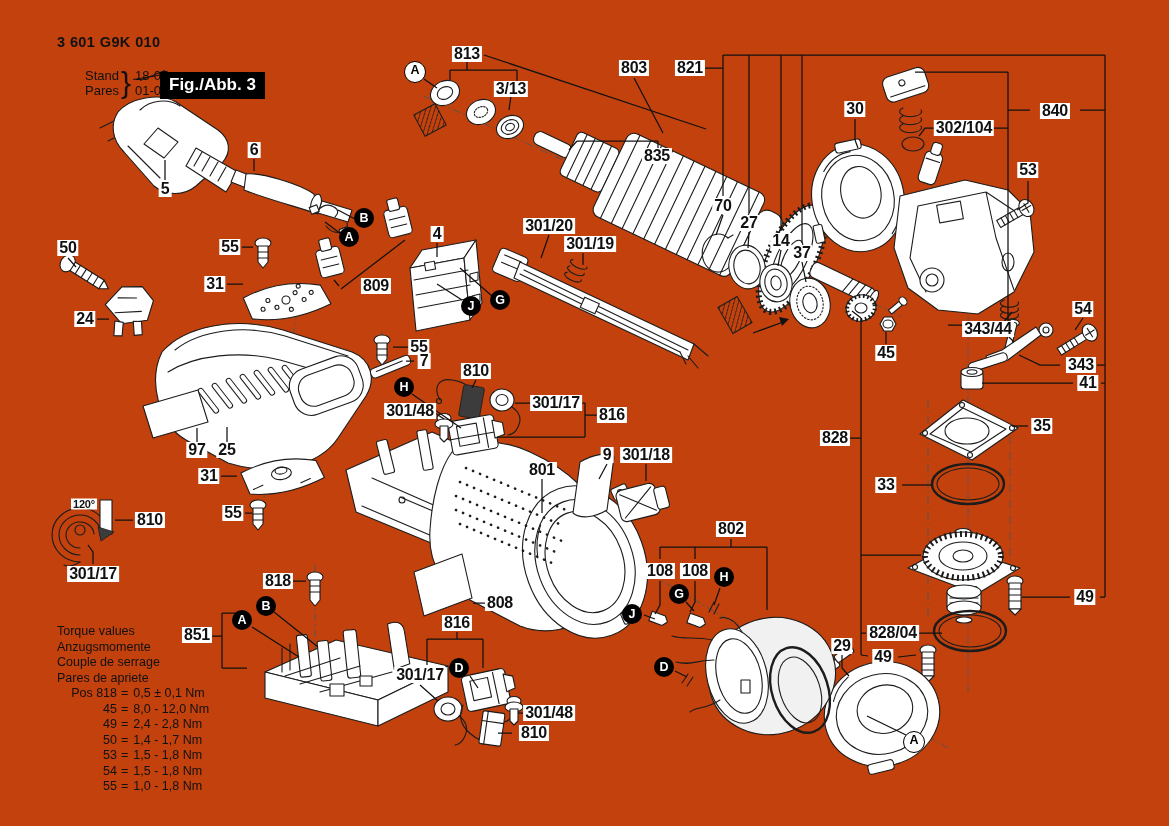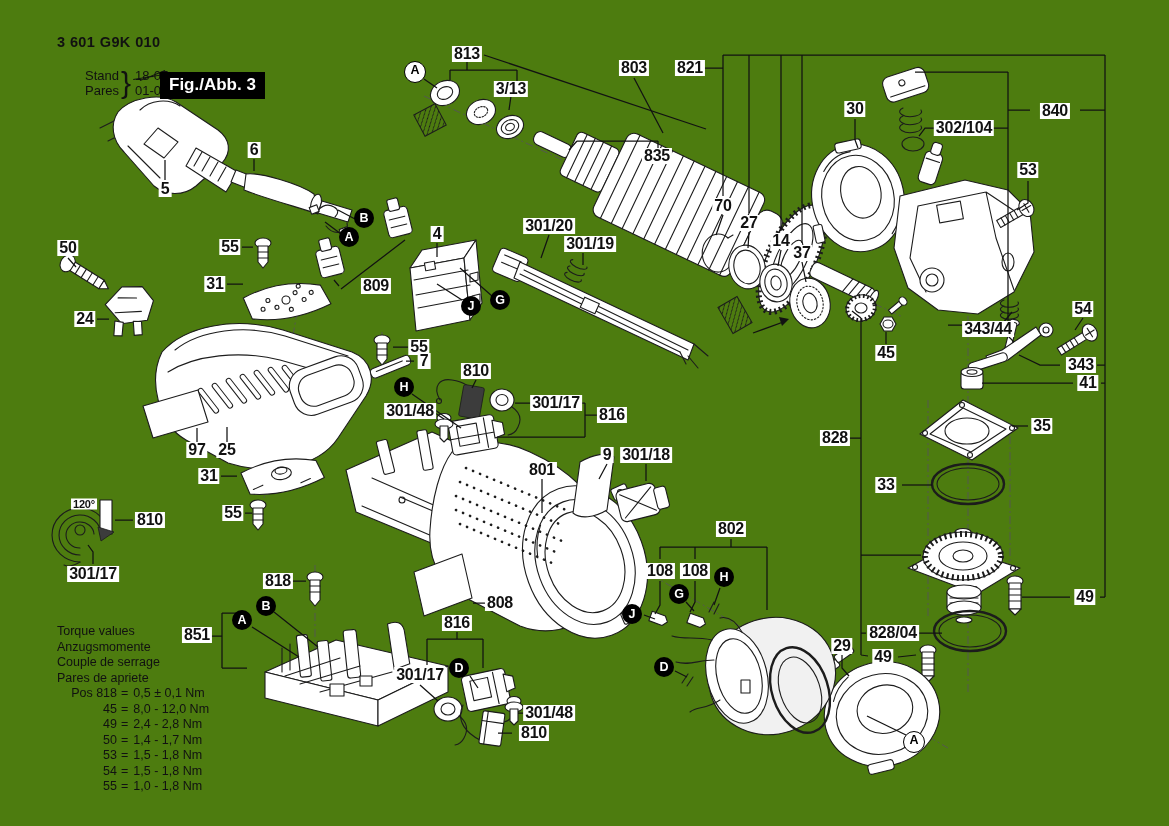--- a/index.html
+++ b/index.html
@@ -1,16 +1,16 @@
 <!DOCTYPE html>
 <html><head>
 <meta charset="utf-8">
 <style>
   html,body{margin:0;padding:0;background:#888;}
-  .page{position:relative;width:1169px;height:826px;background:#4d7c0f;overflow:hidden;
+  .page{position:relative;width:1169px;height:826px;background:#c2410c;overflow:hidden;
         font-family:"Liberation Sans", sans-serif;color:#111;}
   svg{position:absolute;left:0;top:0;}
   
   .s{fill:none;stroke:#1c1c1c;stroke-width:1.1;stroke-linecap:round;stroke-linejoin:round}
   .f{fill:#fff;stroke:#1c1c1c;stroke-width:1.1;stroke-linejoin:round}
   .g{fill:#f1f1f1;stroke:#1c1c1c;stroke-width:1.1}
   .d{fill:#3c3c3c;stroke:#1c1c1c;stroke-width:.8}
   .t2{stroke-width:2.4}
   .ld{fill:none;stroke:#121212;stroke-width:1.25}
   .cl{fill:none;stroke:#555;stroke-width:.9;stroke-dasharray:8 3 2 3}

